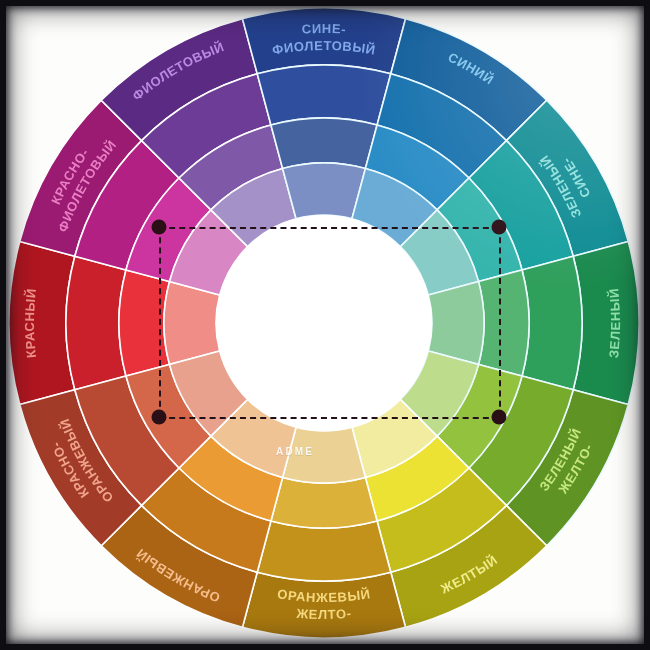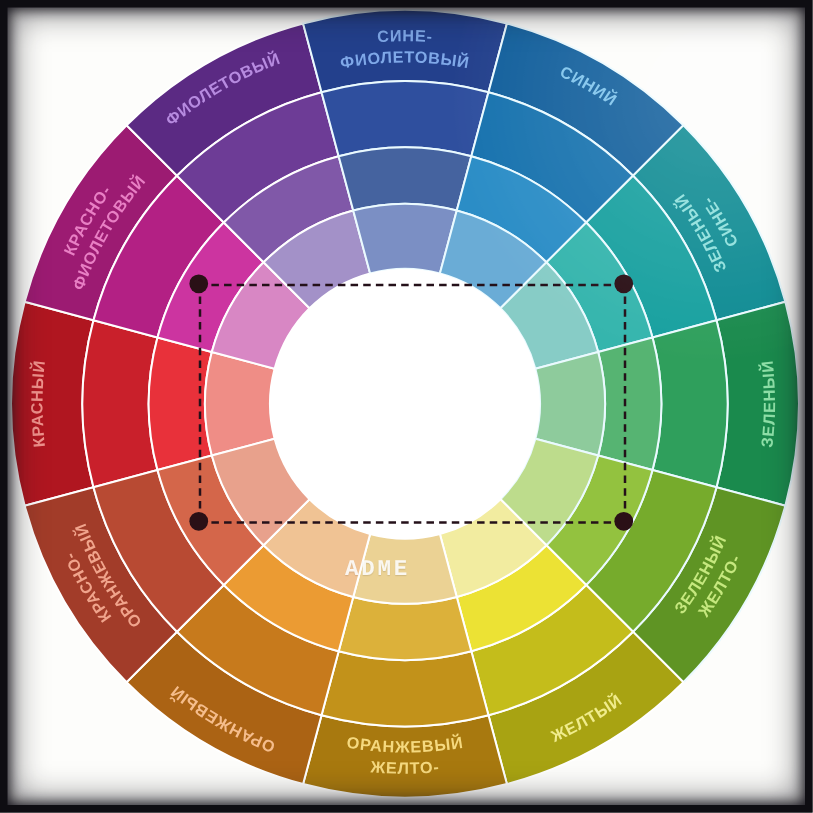--- a/index.html
+++ b/index.html
@@ -70,24 +70,24 @@
     width:15px;height:15px;border-radius:50%;
     background:#2a1016;
     transform:translate(-50%,-50%);
     z-index:25;
   }
   #watermark{
     position:absolute;
     left:276px;top:446px;
     z-index:22;
     color:rgba(255,255,255,.88);
-    font-size:18px;
+    font-size:10px;
     font-weight:700;
     letter-spacing:2.2px;
-    font-family:Liberation Mono, monospace;
+    font-family:Liberation Sans, sans-serif;
     text-shadow:0 1px 1px rgba(0,0,0,.12);
     user-select:none;
   }
   
   #glare{
     position:absolute;inset:0;z-index:35;pointer-events:none;
     background:
       radial-gradient(circle at 88% 12%, rgba(255,255,255,.30), rgba(255,255,255,0) 26%),
       radial-gradient(circle at 10% 96%, rgba(0,0,0,.10), rgba(0,0,0,0) 30%);
     mix-blend-mode:screen;

